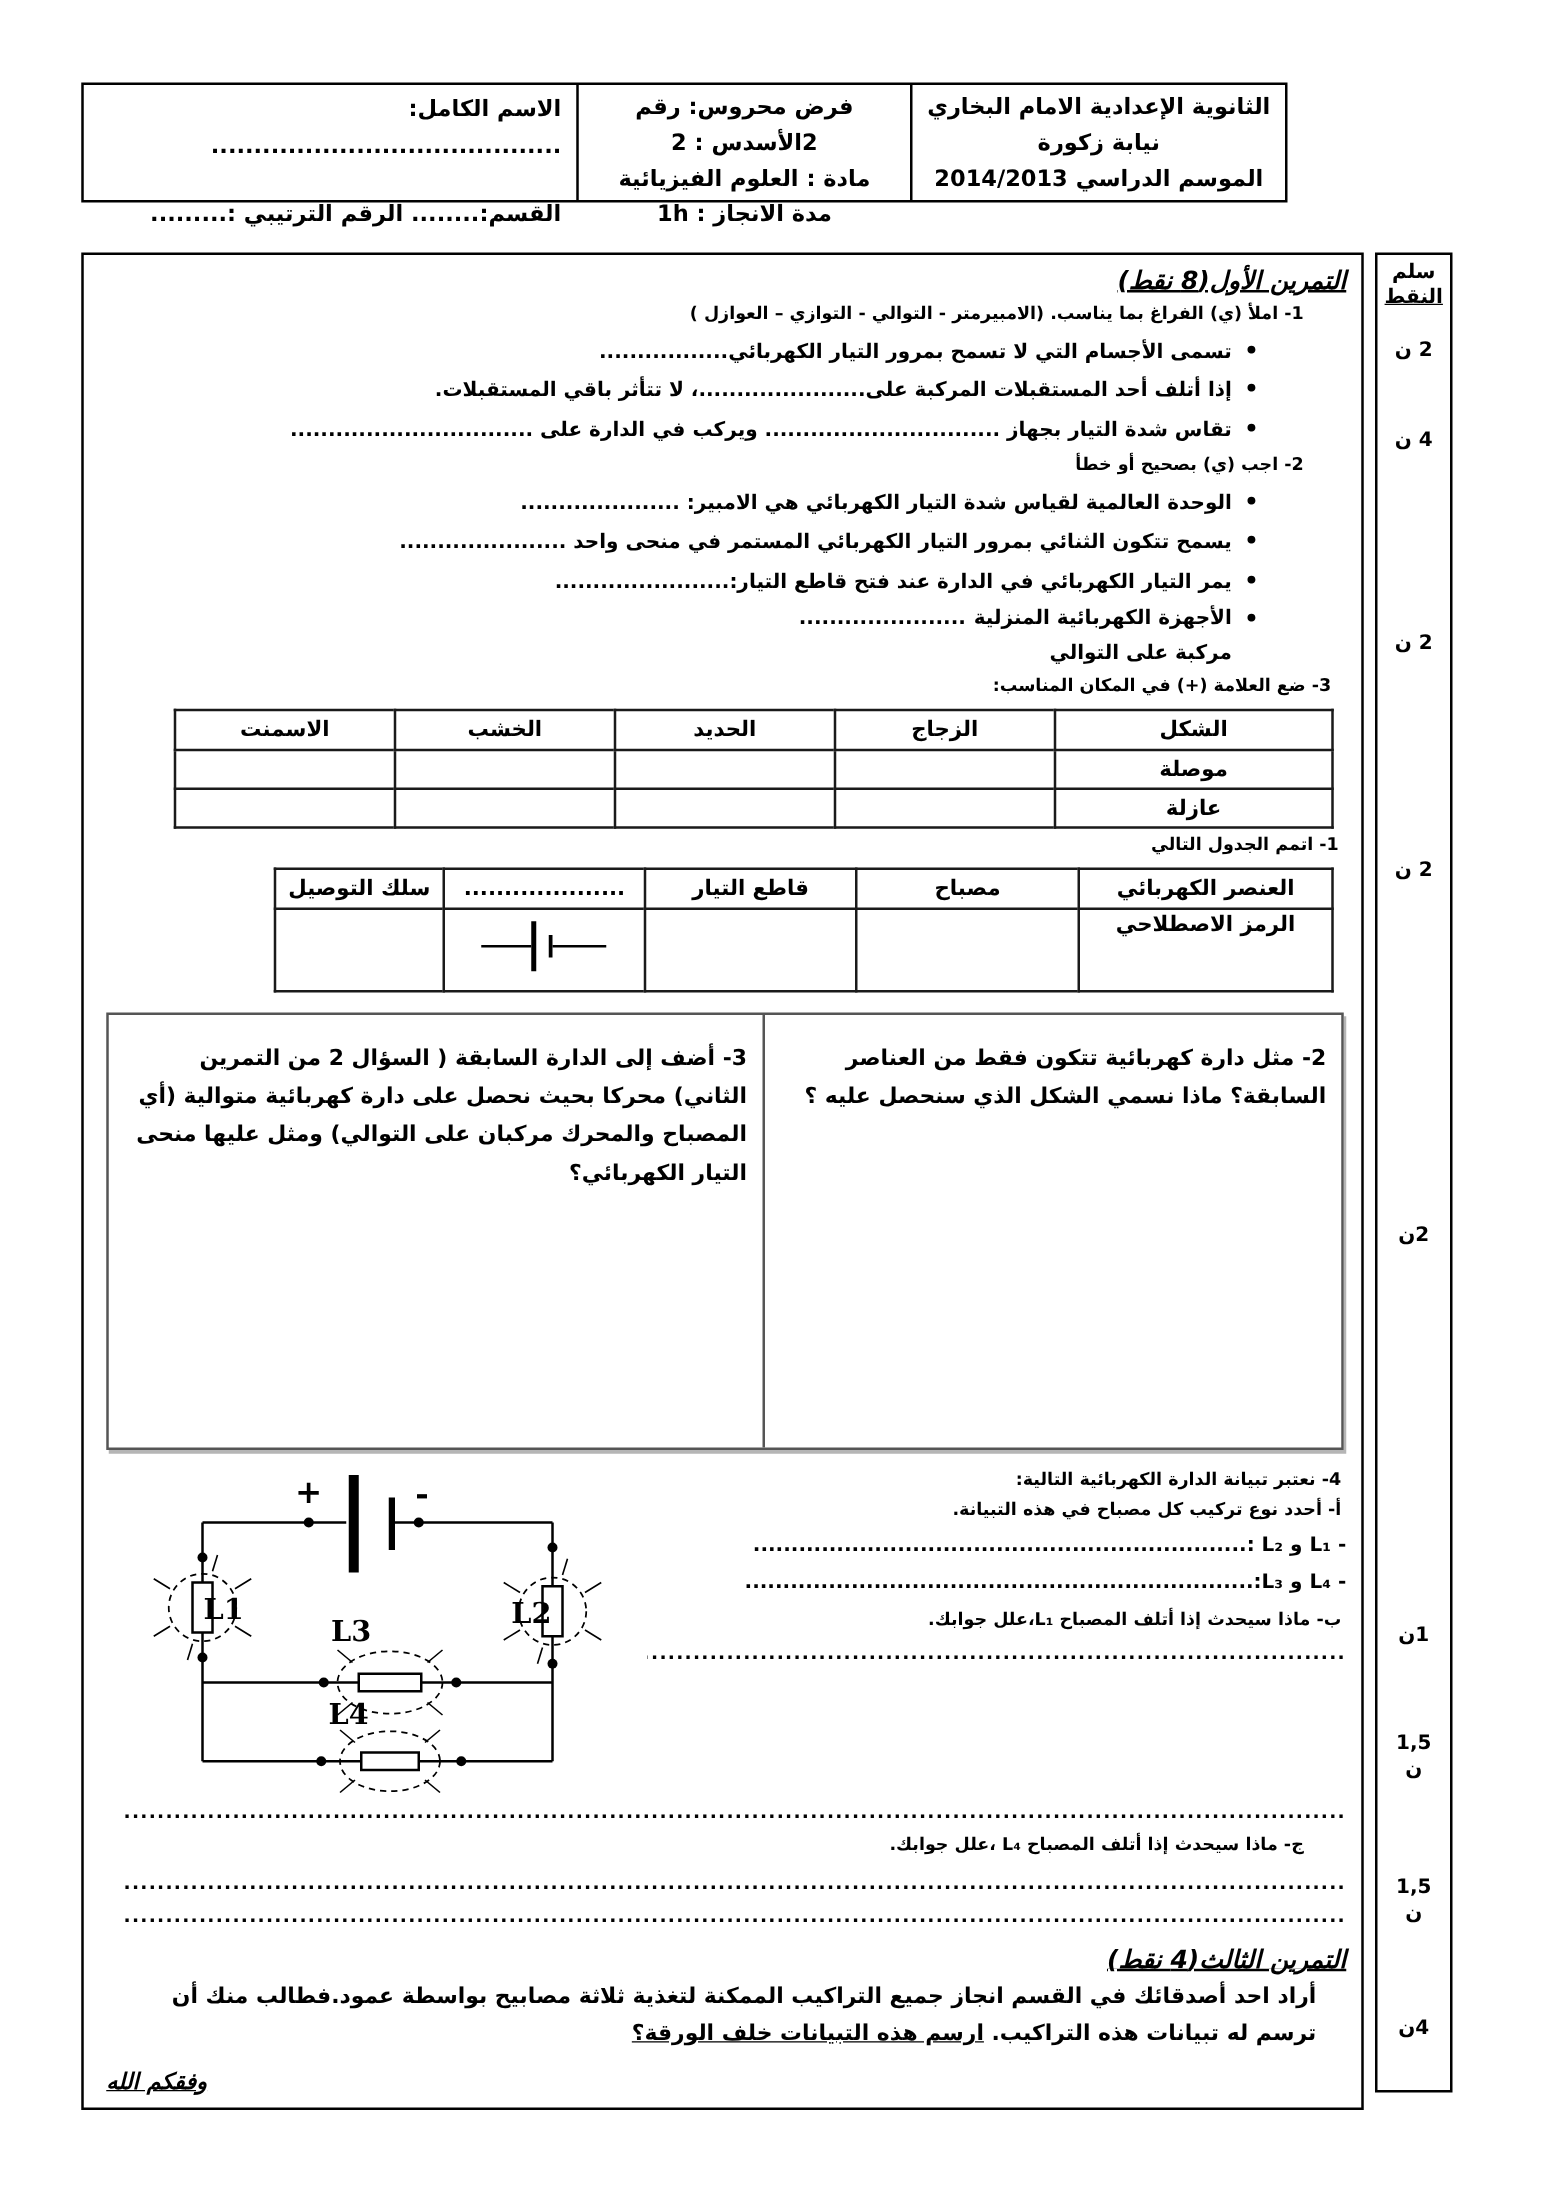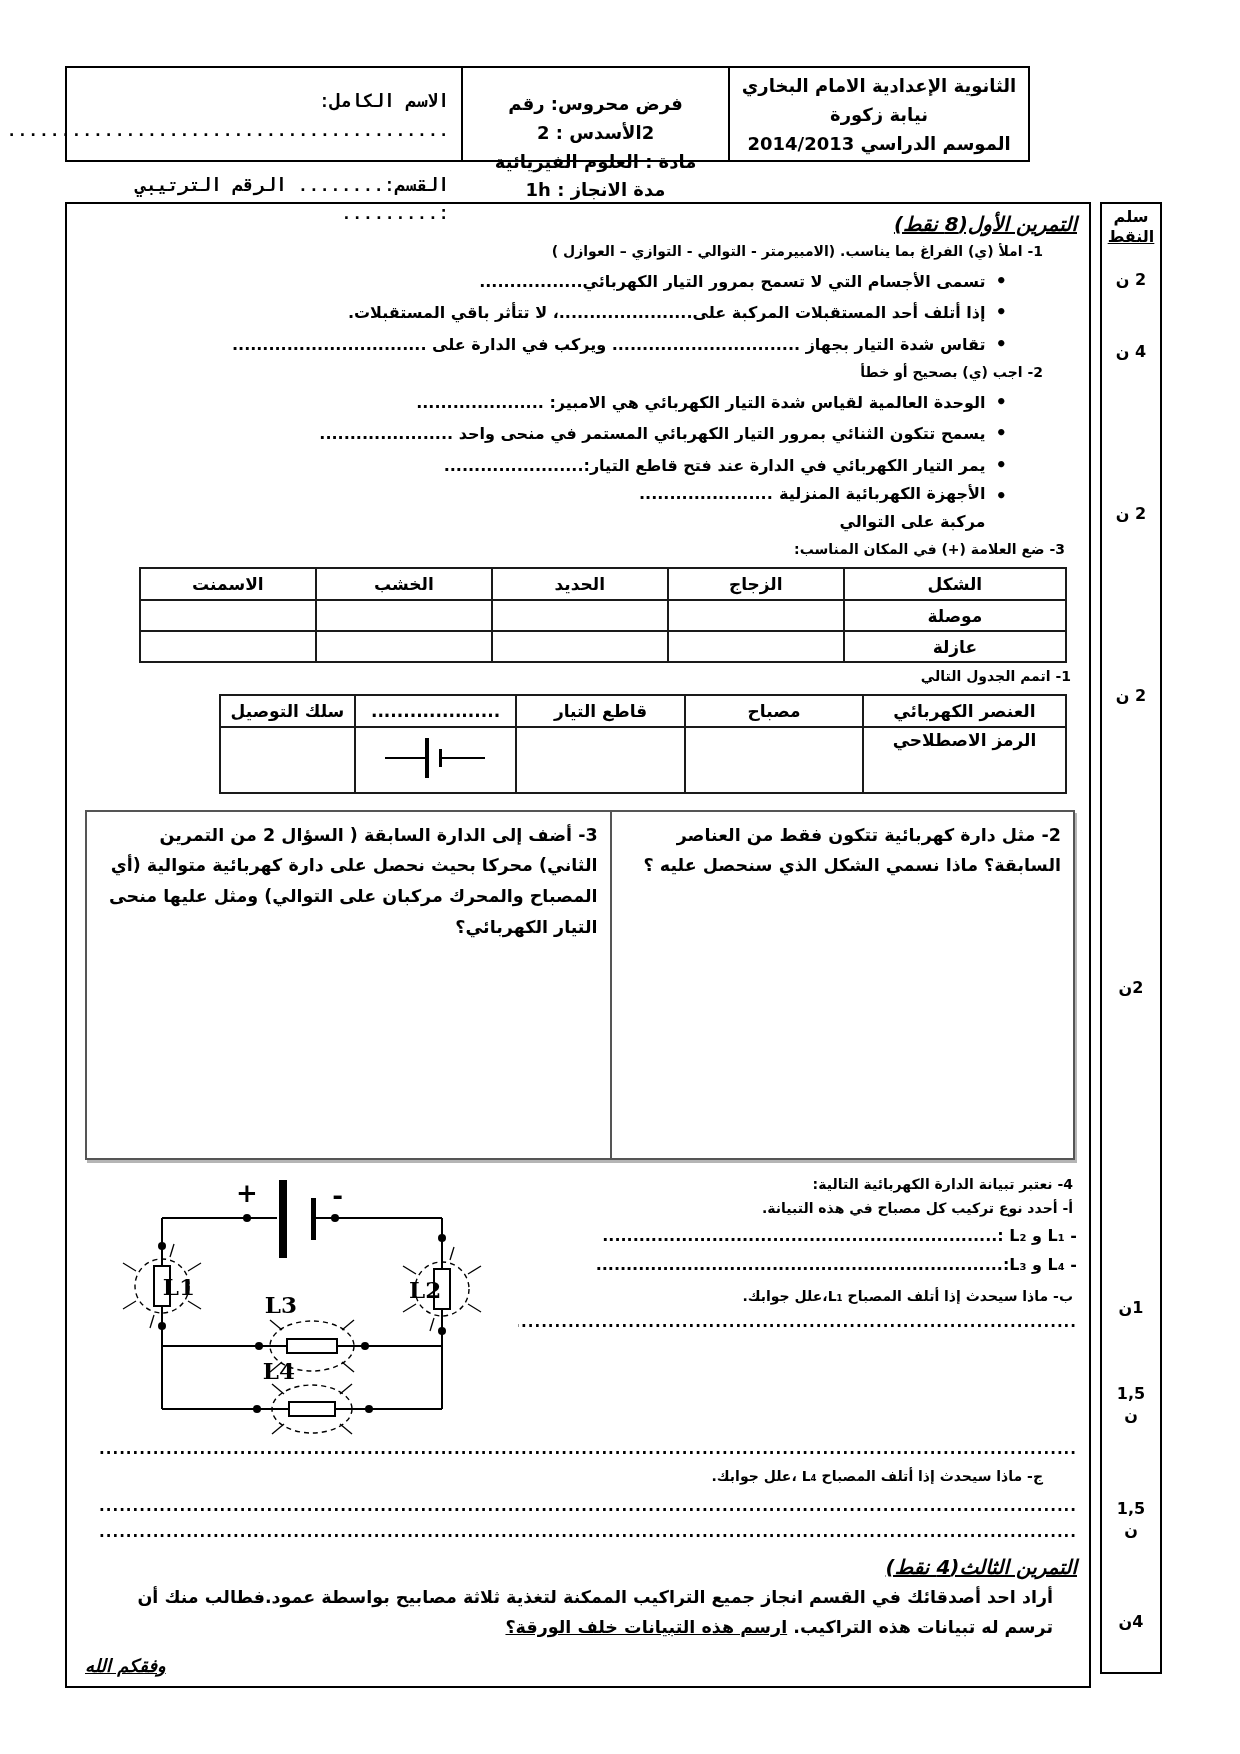--- a/index.html
+++ b/index.html
@@ -7,22 +7,22 @@
     position:relative;width:1240px;height:1754px;background:#fff;
     font-family:"DejaVu Sans",sans-serif;direction:rtl;color:#000;overflow:hidden;
   }
   
   .header-box{
     position:absolute;top:66px;left:65px;width:965px;height:96px;
     border:2px solid #000;display:flex;box-sizing:border-box;
   }
   .hcell{box-sizing:border-box;font-weight:bold;font-size:18px;line-height:1.6;}
   .hcell.school{width:31%;text-align:center;padding-top:4px;}
-  .hcell.exam{width:28%;text-align:center;padding-top:22px;border-left:2px solid #000;border-right:2px solid #000;}
-  .hcell.student{width:41%;padding:20px 12px;font-family:Liberation Mono, monospace;}
+  .hcell.exam{width:28%;text-align:center;padding-top:4px;border-left:2px solid #000;border-right:2px solid #000;}
+  .hcell.student{width:41%;padding:6px 12px;}
   .student-line2{margin-top:26px;}
   
   .score-box{
     position:absolute;top:202px;left:1100px;width:62px;height:1472px;
     border:2px solid #000;box-sizing:border-box;font-weight:bold;
   }
   .score-title{text-align:center;font-size:16px;line-height:1.25;padding-top:3px;}
   .score-title .u{text-decoration:underline;}
   .score-mark{position:absolute;left:0;right:0;text-align:center;font-size:16px;white-space:pre-line;line-height:1.3;}
   
@@ -44,21 +44,21 @@
   .t1 td{height:25px;}
   .t2{width:85%;margin-right:40px;}
   .t2 th{height:26px;}
   .t2 td.sym{height:60px;vertical-align:middle;}
   .t2 td.rowlab{vertical-align:top;text-align:center;}
   
   .twocol{
     margin:16px 2px 0 6px;height:350px;border:2px solid #555;display:flex;
     box-sizing:border-box;box-shadow:2px 3px 0 #b5b5b5;
   }
-  .twocol .cell{box-sizing:border-box;padding:8px 12px;font-size:17.5px;font-weight:bold;line-height:1.75;}
+  .twocol .cell{box-sizing:border-box;padding:20px 12px;font-size:17.5px;font-weight:bold;line-height:1.75;}
   .twocol .right{width:47%;border-left:2px solid #555;}
   .twocol .left{width:53%;}
   
   .q4wrap{position:relative;margin-top:14px;min-height:262px;}
   .circuit{position:absolute;left:8px;top:2px;}
   .q4text{width:56%;margin-left:44%;}
   .q4text .qline{margin-right:4px;}
   .ansline{font-size:16px;font-weight:bold;line-height:1.8;white-space:nowrap;overflow:hidden;}
   .dotrow{font-size:15px;font-weight:bold;letter-spacing:1px;white-space:nowrap;overflow:hidden;height:26px;line-height:26px;}
   .dotrow.short{width:56%;margin-left:44%;box-sizing:border-box;}

